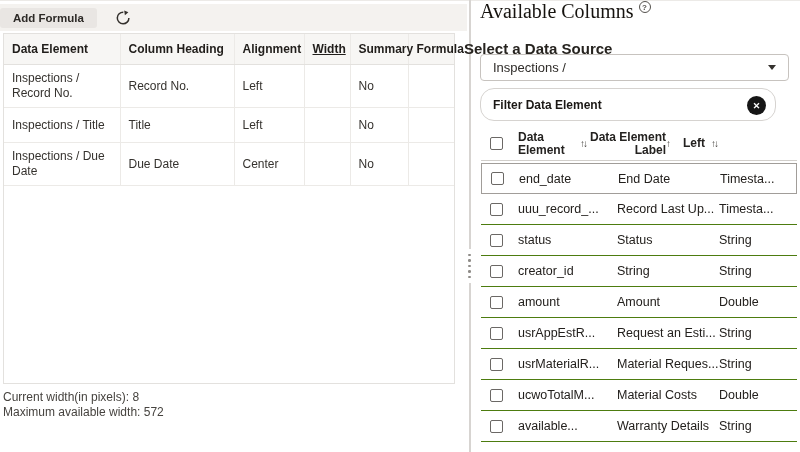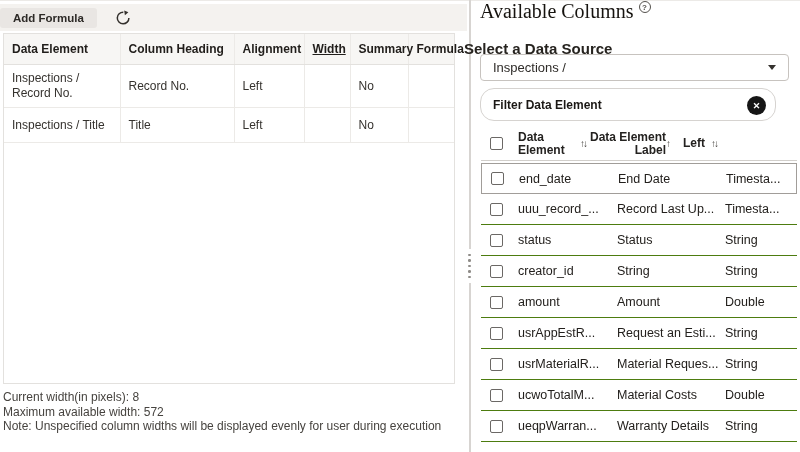--- a/index.html
+++ b/index.html
@@ -106,21 +106,21 @@
   }
   .rt-body { position:absolute; left:481px; top:163px; width:316px; }
   .rt-row {
     height:31px; display:flex; align-items:center;
     border-bottom:1px solid #4d7c0f; font-size:12.5px; color:#23201d; cursor:pointer;
   }
   .rt-row.selected { border:1px solid #a19d99; }
   .m-cb { margin-left:9px; }
   .c-name  { margin-left:15px; width:94px; white-space:nowrap; overflow:hidden; }
   .c-label { margin-left:5px;  width:102px; white-space:nowrap; overflow:hidden; }
-  .c-type  { margin-left:6px;  white-space:nowrap; overflow:hidden; }
+  .c-type  {  white-space:nowrap; overflow:hidden; }
   
   .h-c1 { margin-left:15px; width:60px; }
   .h-i1 { margin-left:2px; }
   .h-c2 { width:80px;text-align:right; }
   .h-i2 { margin-left:0; letter-spacing:0; }
   .h-c3 { margin-left:12px; }
 </style>
 </head>
 <body>
 
@@ -164,28 +164,35 @@
       <td></td>
     </tr>
     <tr class="r2">
       <td>Inspections / Title</td>
       <td>Title</td>
       <td>Left</td>
       <td></td>
       <td>No</td>
       <td></td>
     </tr>
+    <tr class="r3">
+      <td>Inspections / Due Date</td>
+      <td>Due Date</td>
+      <td>Center</td>
+      <td></td>
+      <td>No</td>
+      <td></td>
+    </tr>
   </tbody>
     </table>
 </div>
 
 <div class="footer">
   <div>Current width(in pixels): 8</div>
   <div>Maximum available width: 572</div>
-  <div>Note: Unspecified column widths will be displayed evenly for user during execution</div>
 </div>
 
 <div class="divider"></div>
 <div class="handle">
   <i></i>
     <i></i>
     <i></i>
     <i></i>
     <i></i>
 </div>
@@ -260,17 +267,17 @@
     <span class="c-type">String</span>
   </div>
   <div class="rt-row">
     <span class="cb m-cb"></span>
     <span class="c-name">ucwoTotalM...</span>
     <span class="c-label">Material Costs</span>
     <span class="c-type">Double</span>
   </div>
   <div class="rt-row">
     <span class="cb m-cb"></span>
-    <span class="c-name">ueqpWarran...</span>
+    <span class="c-name">available...</span>
     <span class="c-label">Warranty Details</span>
     <span class="c-type">String</span>
   </div>
 </div>
 
 </body></html>

